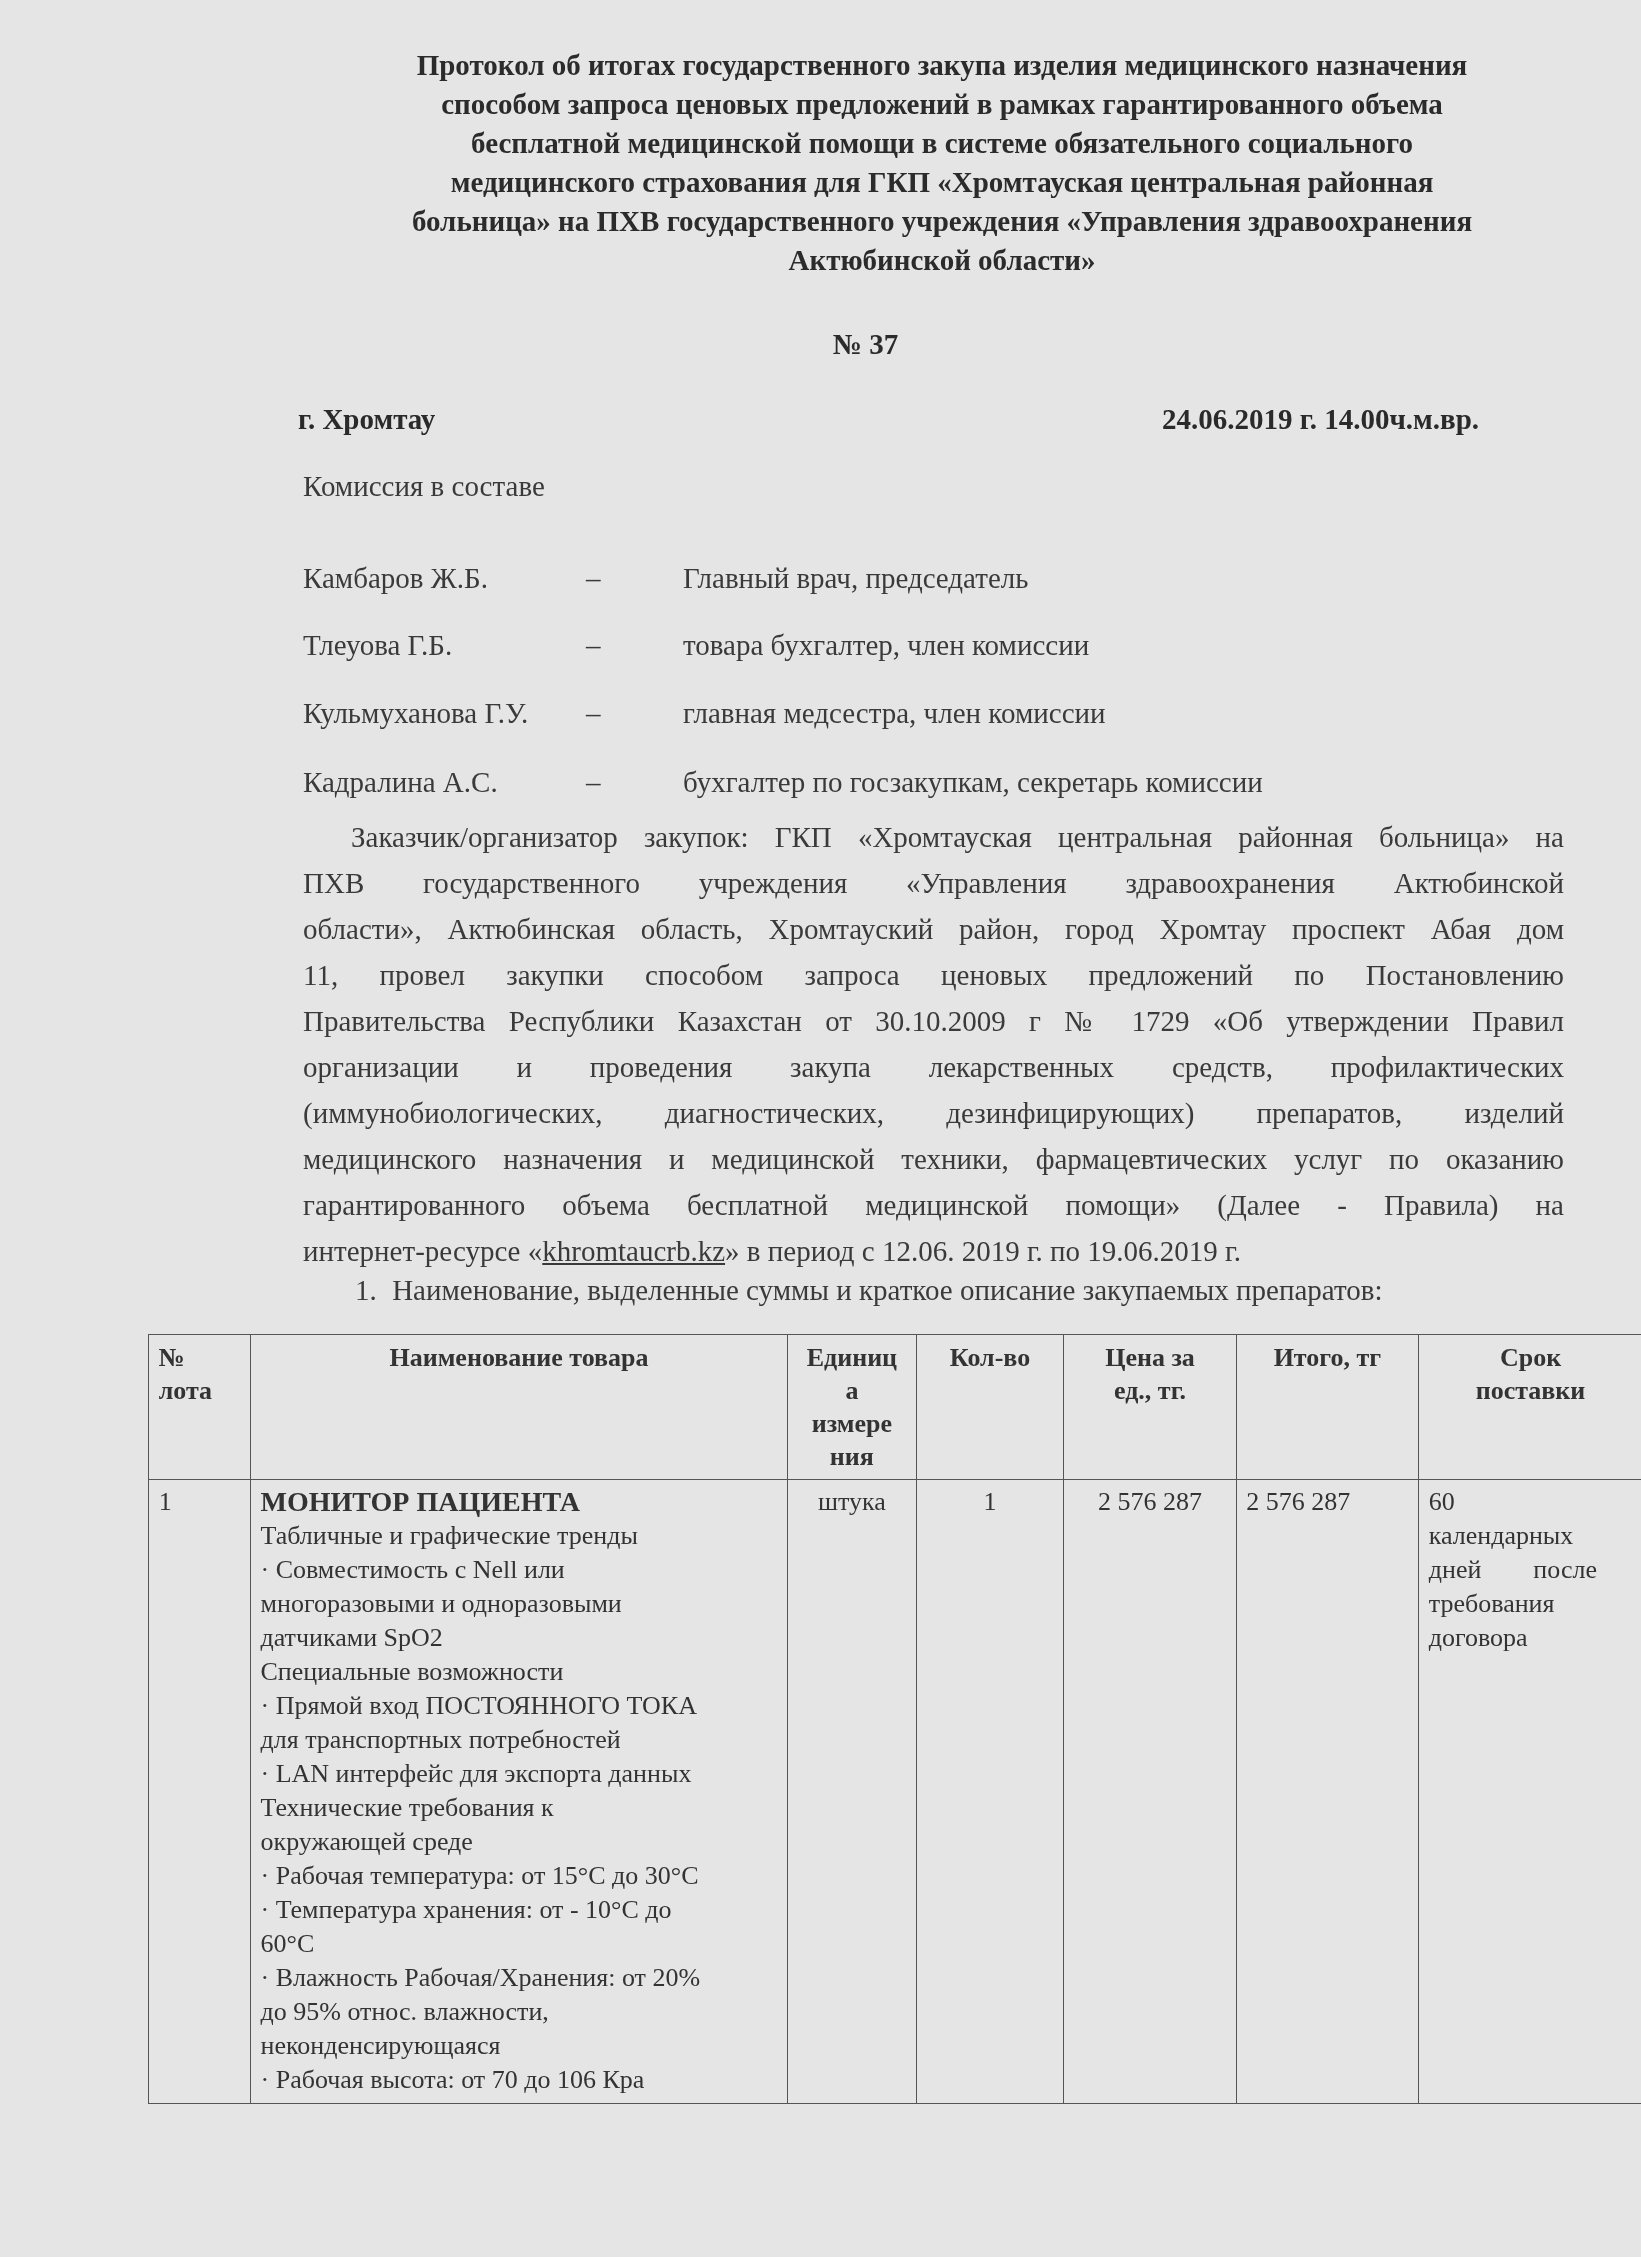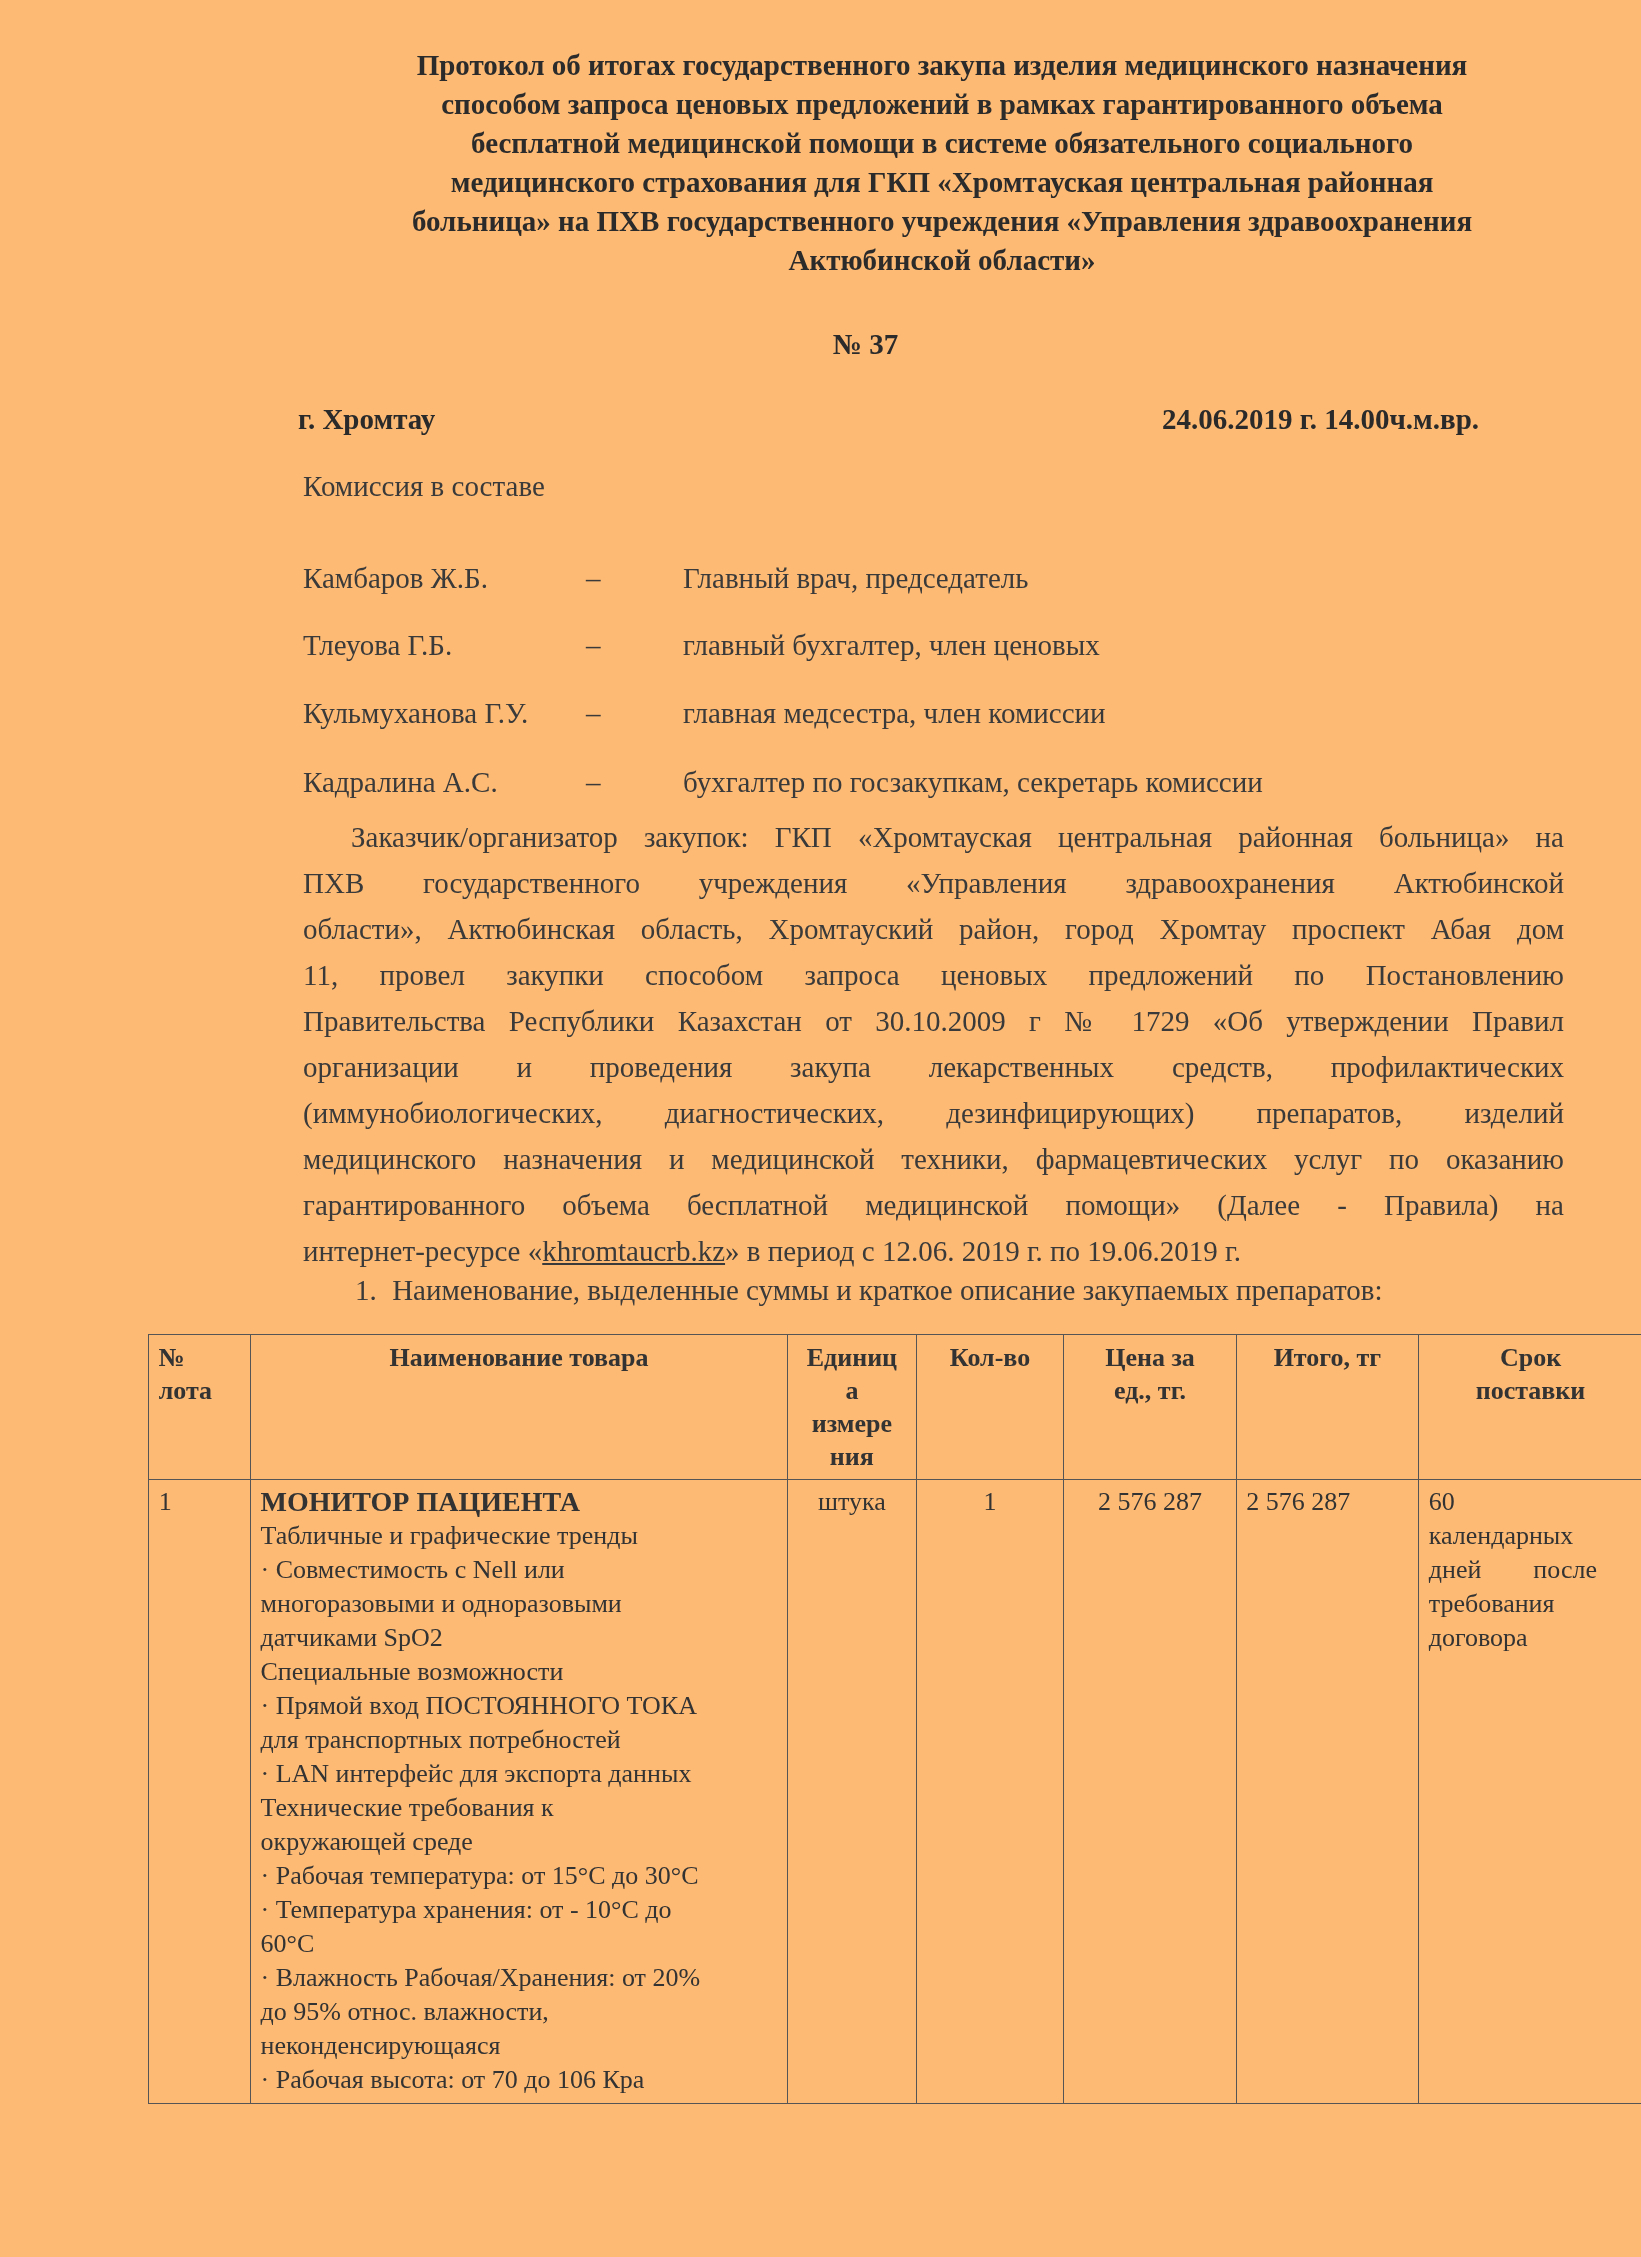--- a/index.html
+++ b/index.html
@@ -12,21 +12,21 @@
     height: 2257px;
     position: relative;
     overflow: hidden;
     font-family: "Liberation Serif", "DejaVu Serif", serif;
     color: #2a2a2a;
   }
   .page {
     position: absolute;
     left: 0; top: 0;
     width: 1641px; height: 2257px;
-    background: #fdba74;
+    background: #e5e5e5;
   }
   .title {
     position: absolute;
     left: 319px;
     top: 46px;
     width: 1246px;
     text-align: center;
     font-weight: bold;
     font-size: 29px;
     line-height: 39px;
@@ -163,21 +163,21 @@
   <div class="commission-label">Комиссия в составе</div>
 
   <div class="member" style="top:538px;">
     <span class="name">Камбаров Ж.Б.</span>
     <span class="dash">–</span>
     <span class="role">Главный  врач, председатель</span>
   </div>
   <div class="member" style="top:605px;">
     <span class="name">Тлеуова Г.Б.</span>
     <span class="dash">–</span>
-    <span class="role">главный бухгалтер, член ценовых</span>
+    <span class="role">товара бухгалтер, член комиссии</span>
   </div>
   <div class="member" style="top:673px;">
     <span class="name">Кульмуханова Г.У.</span>
     <span class="dash">–</span>
     <span class="role">главная медсестра, член комиссии</span>
   </div>
   <div class="member" style="top:742px;">
     <span class="name">Кадралина А.С.</span>
     <span class="dash">–</span>
     <span class="role">бухгалтер по госзакупкам, секретарь комиссии</span>

